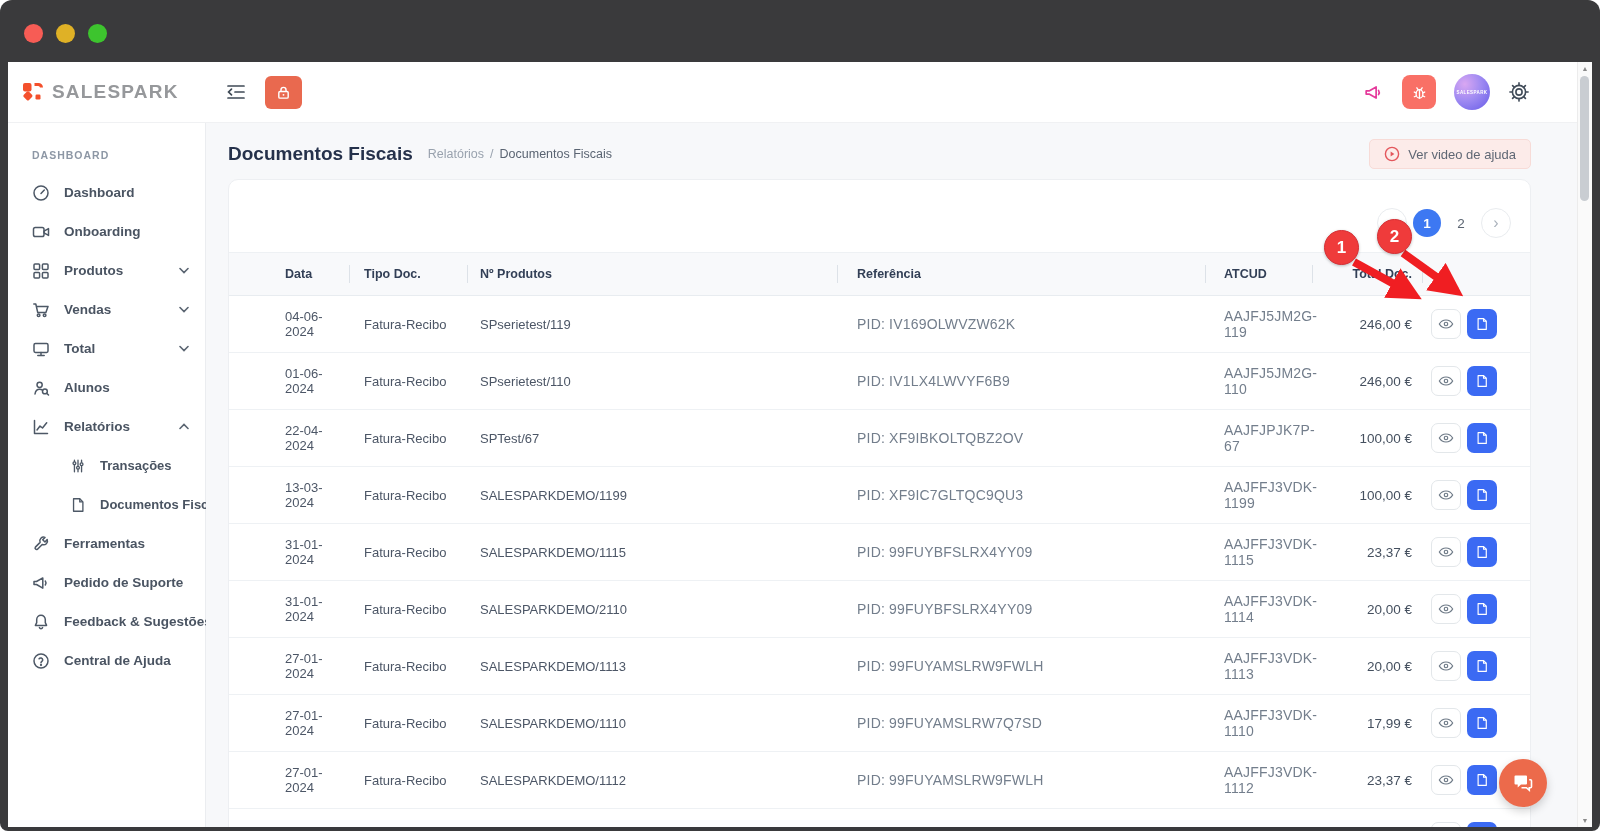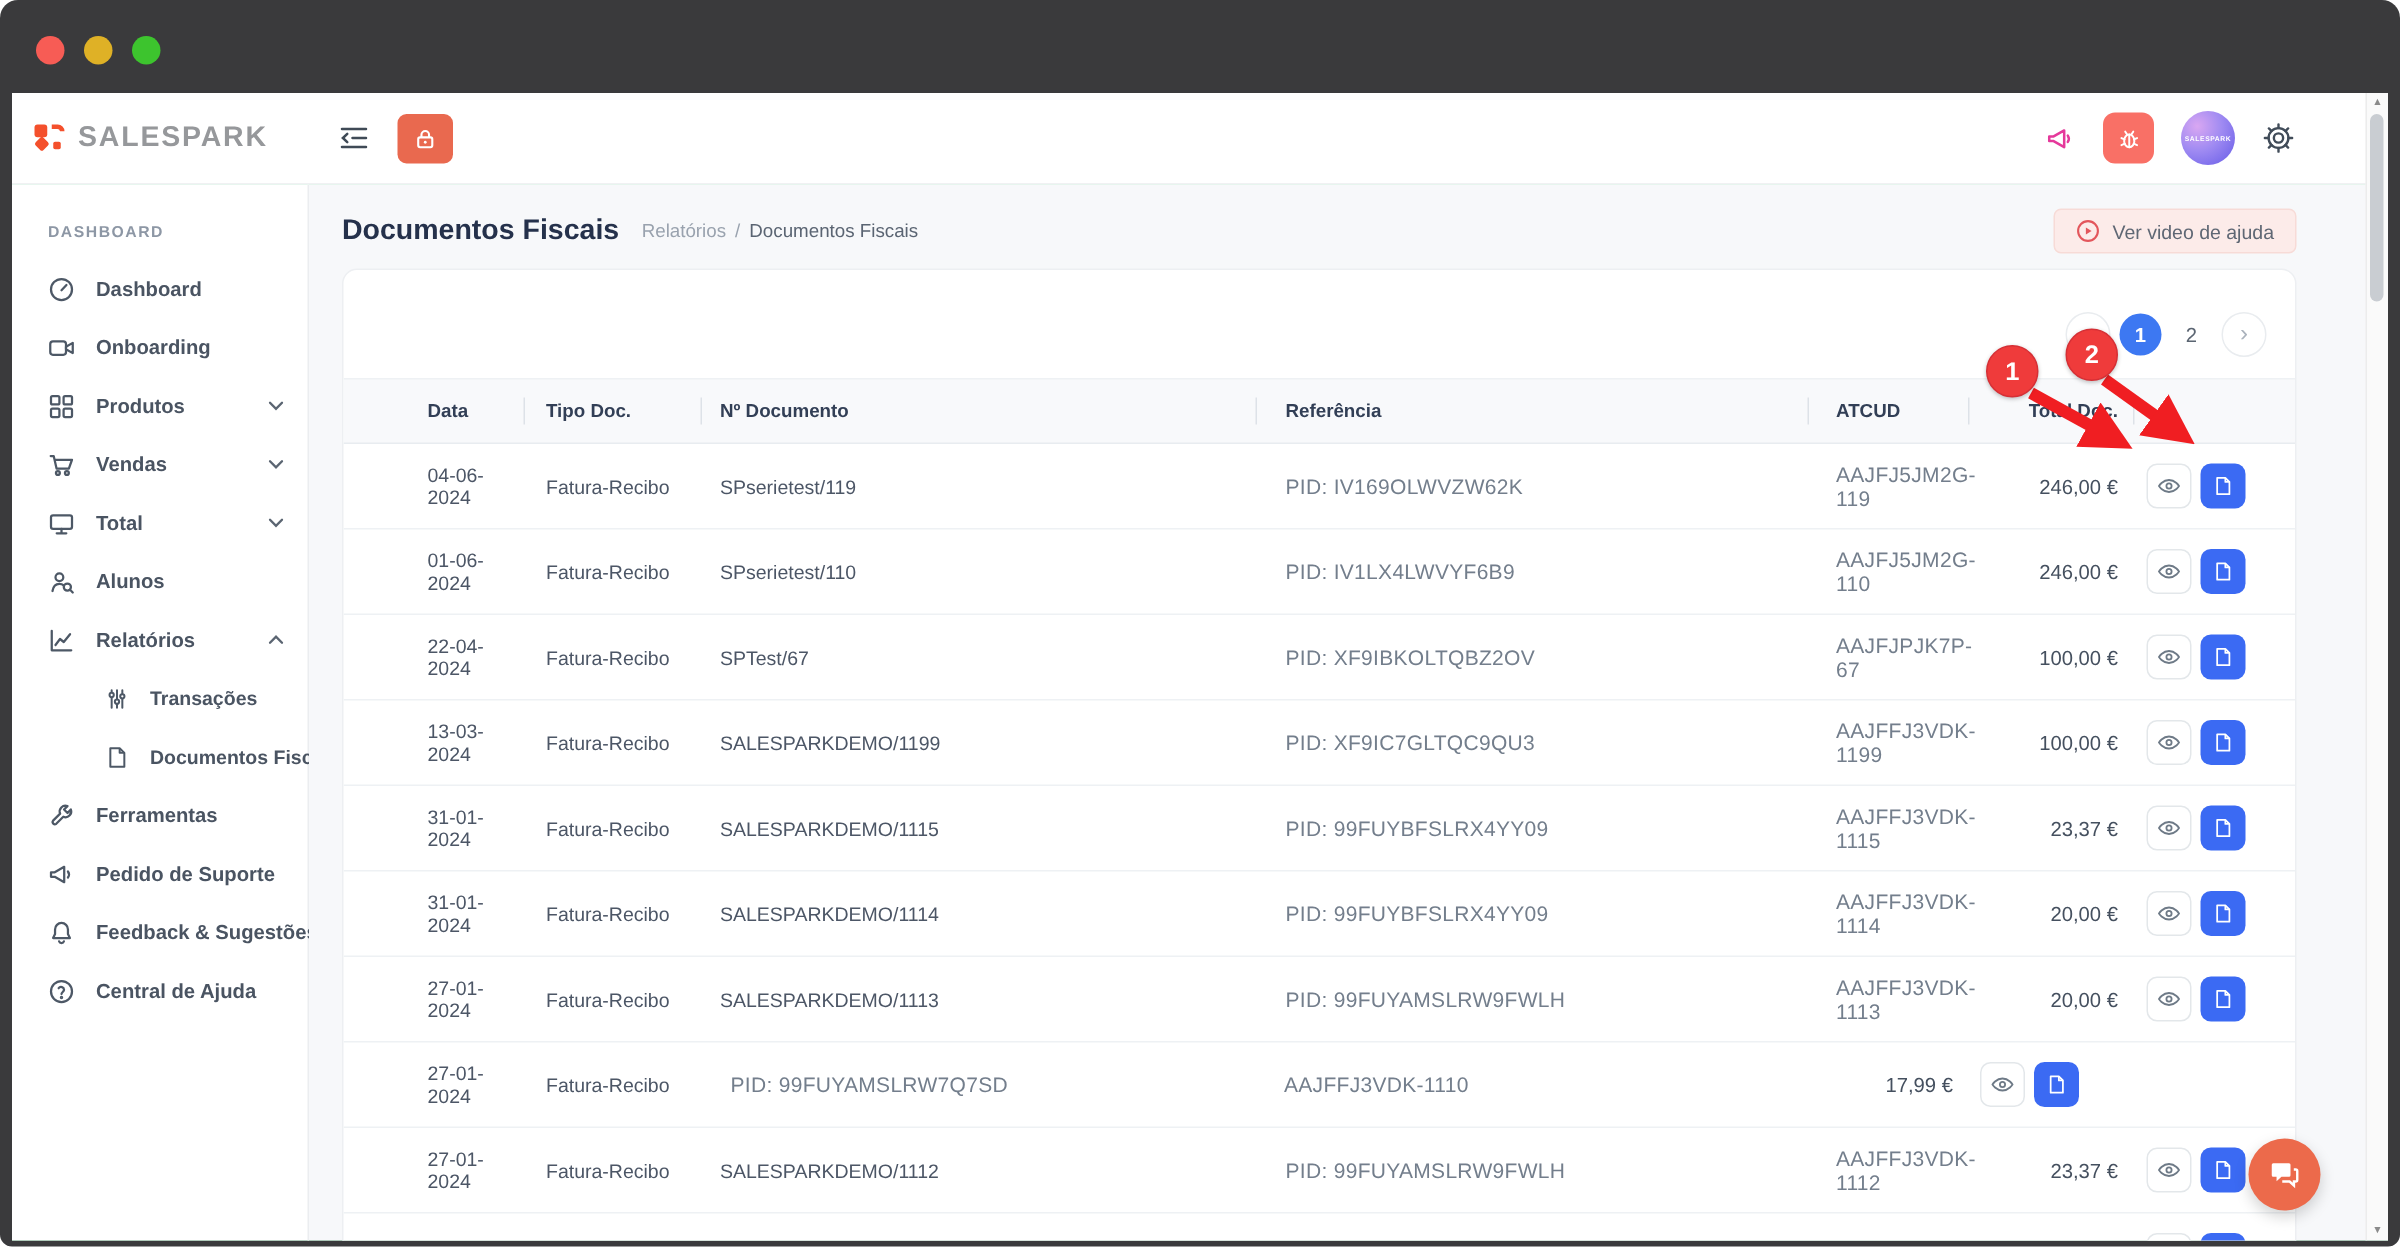--- a/index.html
+++ b/index.html
@@ -337,21 +337,21 @@
           <div class="pag">
             <div class="pg nav">‹</div>
             <div class="pg active">1</div>
             <div class="pg plain">2</div>
             <div class="pg nav">›</div>
           </div>
 
           <div class="trow thead">
             <div class="hcell c1">Data</div>
             <div class="hcell c2">Tipo Doc.</div>
-            <div class="hcell c3">Nº Documento</div>
+            <div class="hcell c3">Nº Produtos</div>
             <div class="hcell c4">Referência</div>
             <div class="hcell c5">ATCUD</div>
             <div class="hcell c6">Total Doc.</div>
             <div class="hcell"></div>
           </div>
 
           <div>
       <div class="trow">
         <div class="cell c1">04-06-2024</div>
         <div class="cell c2">Fatura-Recibo</div>
@@ -483,21 +483,21 @@
                         <path d="M11 2v3.5h3.5"></path>
                       </svg>
                     </span>
           </button>
         </div>
       </div>
 
       <div class="trow">
         <div class="cell c1">31-01-2024</div>
         <div class="cell c2">Fatura-Recibo</div>
-        <div class="cell c3">SALESPARKDEMO/1114</div>
+        <div class="cell c3">SALESPARKDEMO/2110</div>
         <div class="cell small c4">PID: 99FUYBFSLRX4YY09</div>
         <div class="cell small c5">AAJFFJ3VDK-1114</div>
         <div class="cell total">20,00 €</div>
         <div class="actions">
           <button class="eye-btn">
             <span>
                       <svg width="16" height="16" viewBox="0 0 24 24" fill="none" stroke="#6e7a87" stroke-width="1.8">
                         <path d="M2 12s3.5-6 10-6 10 6 10 6-3.5 6-10 6S2 12 2 12z"></path>
                         <circle cx="12" cy="12" r="2.6"></circle>
                       </svg>
@@ -537,20 +537,21 @@
                         <path d="M11 2v3.5h3.5"></path>
                       </svg>
                     </span>
           </button>
         </div>
       </div>
 
       <div class="trow">
         <div class="cell c1">27-01-2024</div>
         <div class="cell c2">Fatura-Recibo</div>
+        <div class="cell c3">SALESPARKDEMO/1110</div>
         <div class="cell small c4">PID: 99FUYAMSLRW7Q7SD</div>
         <div class="cell small c5">AAJFFJ3VDK-1110</div>
         <div class="cell total">17,99 €</div>
         <div class="actions">
           <button class="eye-btn">
             <span>
                       <svg width="16" height="16" viewBox="0 0 24 24" fill="none" stroke="#6e7a87" stroke-width="1.8">
                         <path d="M2 12s3.5-6 10-6 10 6 10 6-3.5 6-10 6S2 12 2 12z"></path>
                         <circle cx="12" cy="12" r="2.6"></circle>
                       </svg>

